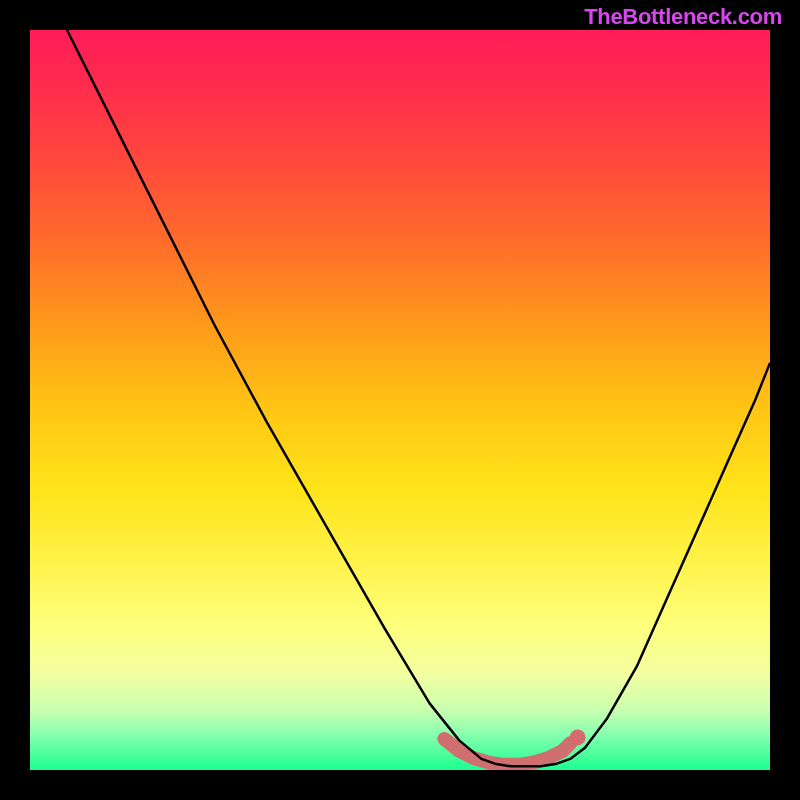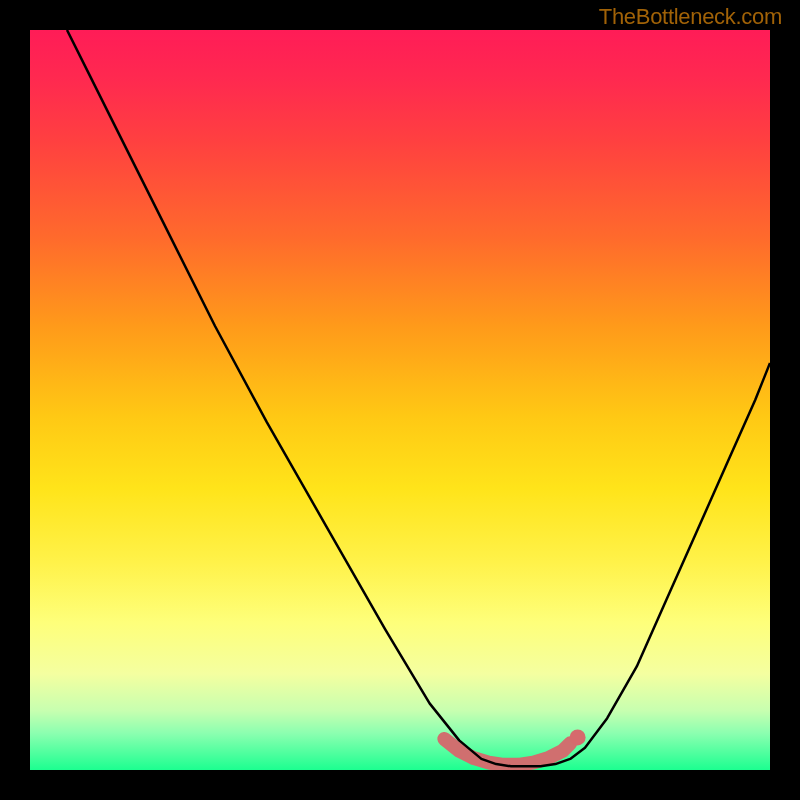--- a/index.html
+++ b/index.html
@@ -8,23 +8,23 @@
     height: 800px;
     background: #000;
     position: relative;
     font-family: Arial, Helvetica, sans-serif;
     overflow: hidden;
   }
   .watermark {
     position: absolute;
     top: 4px;
     right: 18px;
-    color: #a16207;
+    color: #d946ef;
     font-size: 22px;
-    font-weight: 400;
+    font-weight: 700;
     z-index: 10;
     letter-spacing: -0.3px;
   }
   .plot-area {
     position: absolute;
     left: 30px;
     top: 30px;
     width: 740px;
     height: 740px;
     overflow: hidden;

